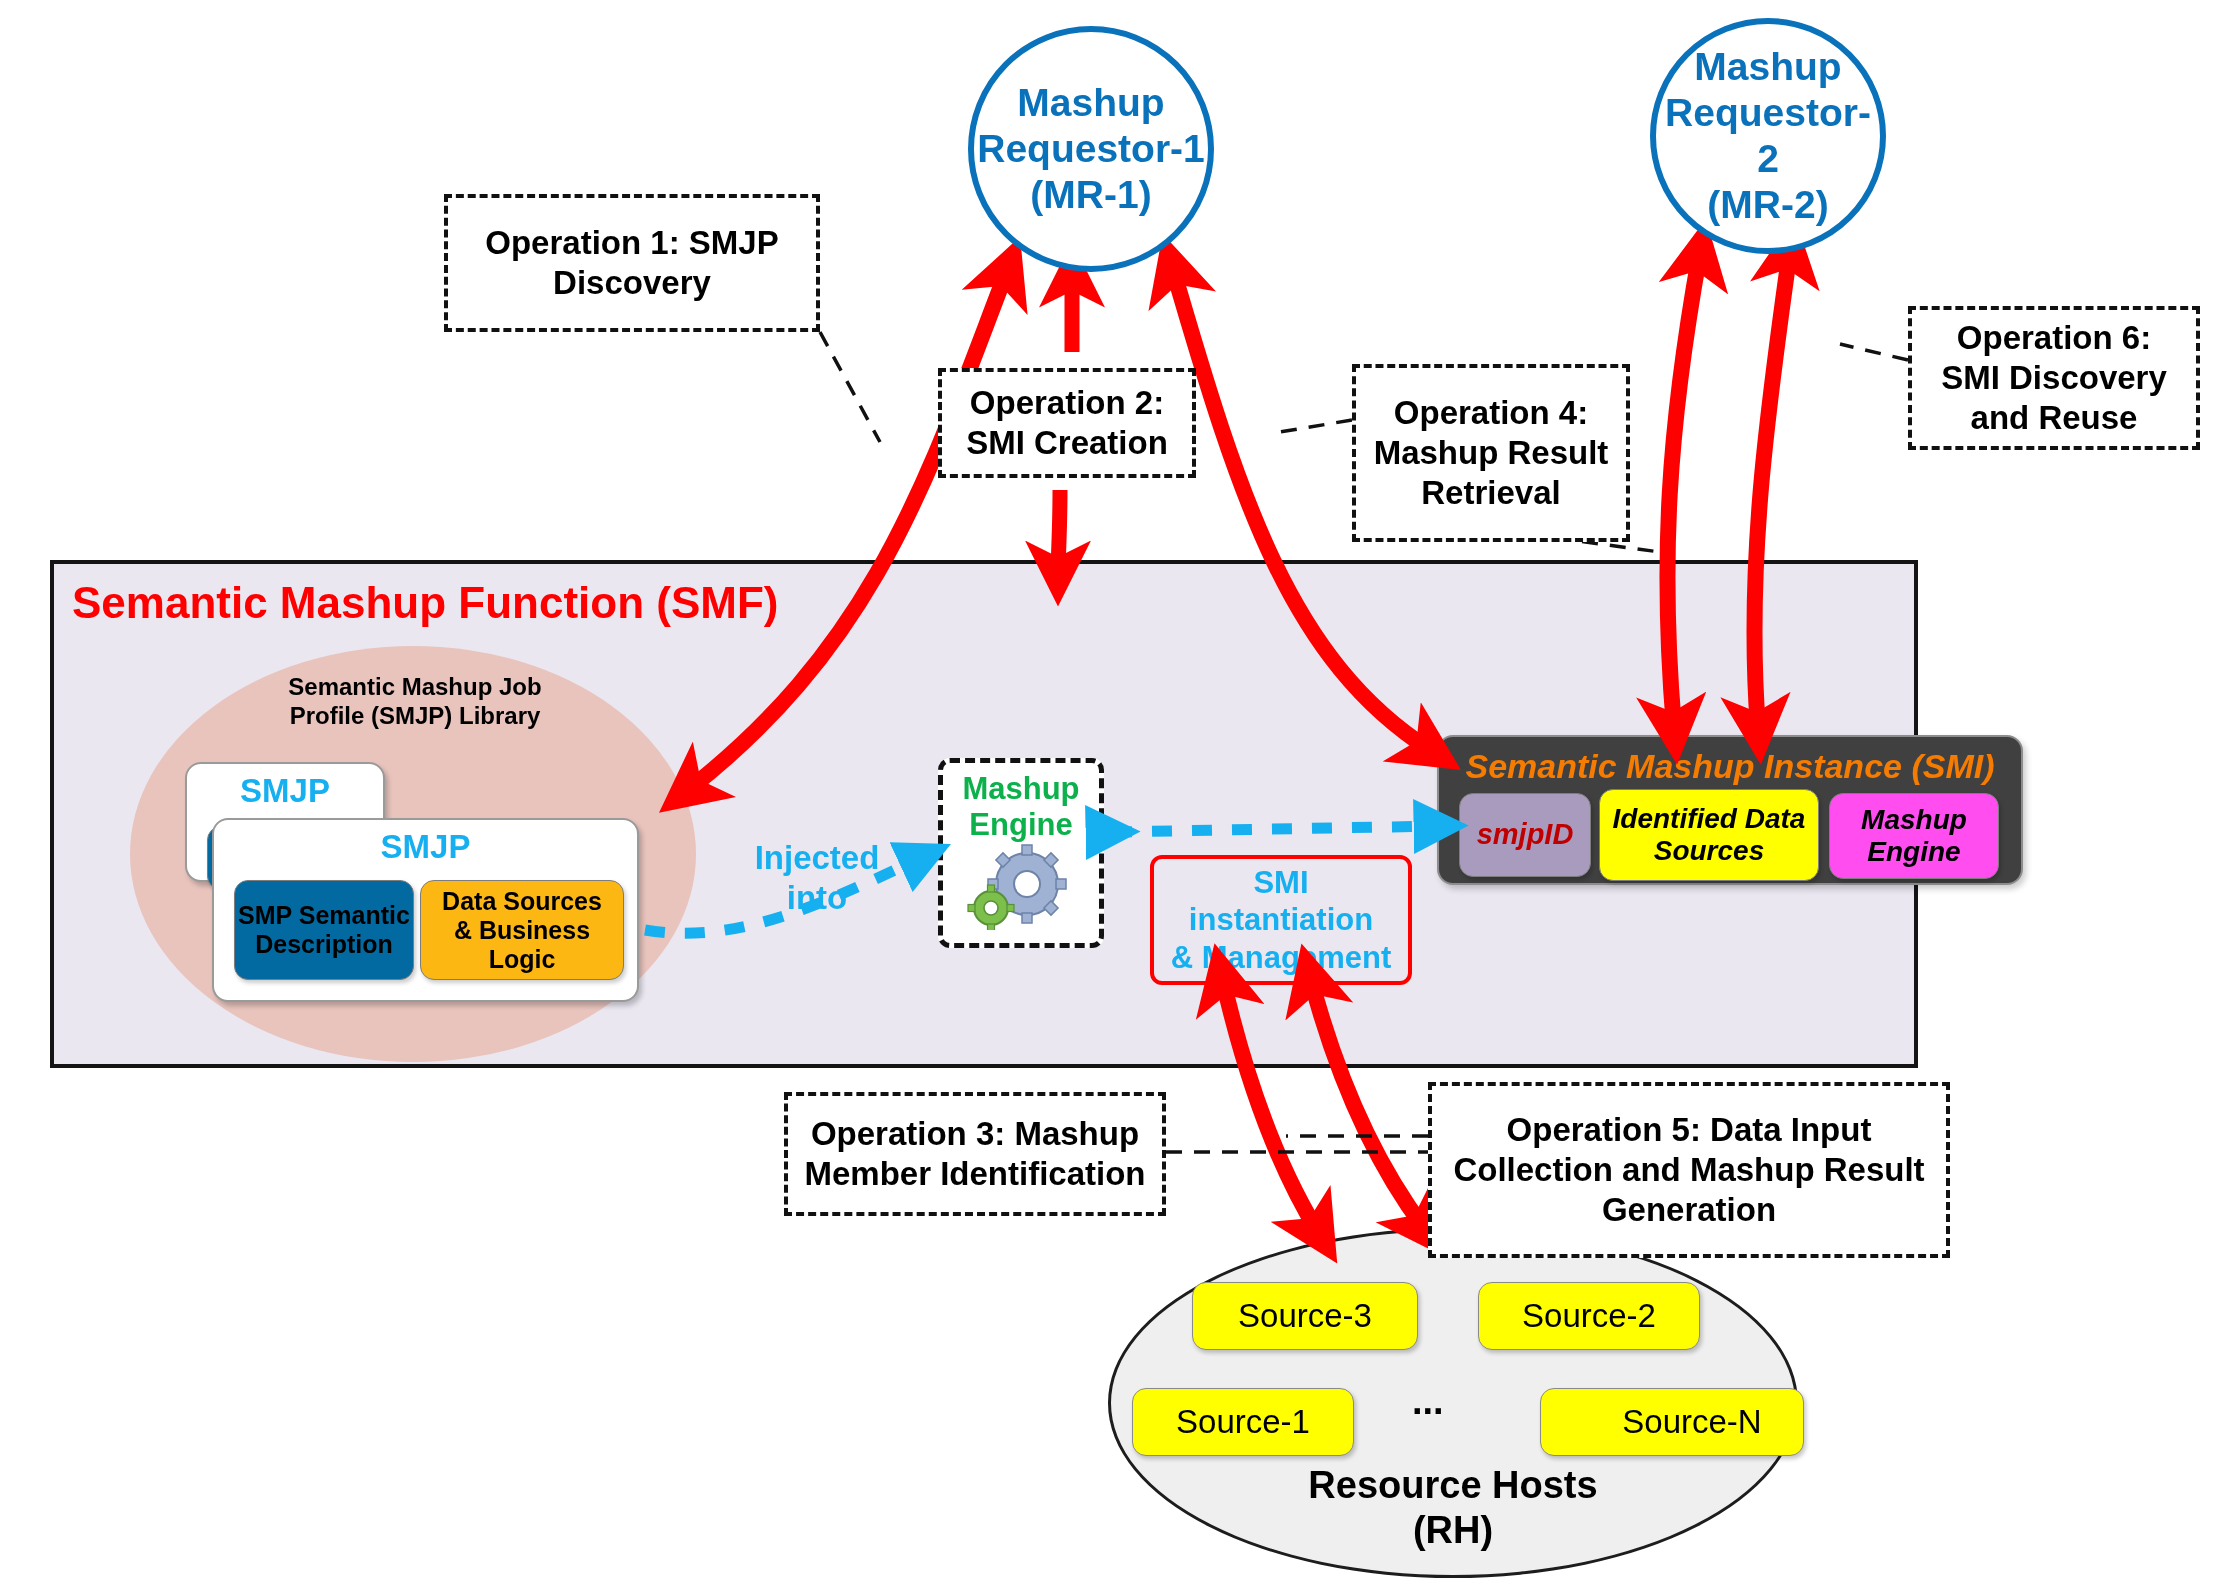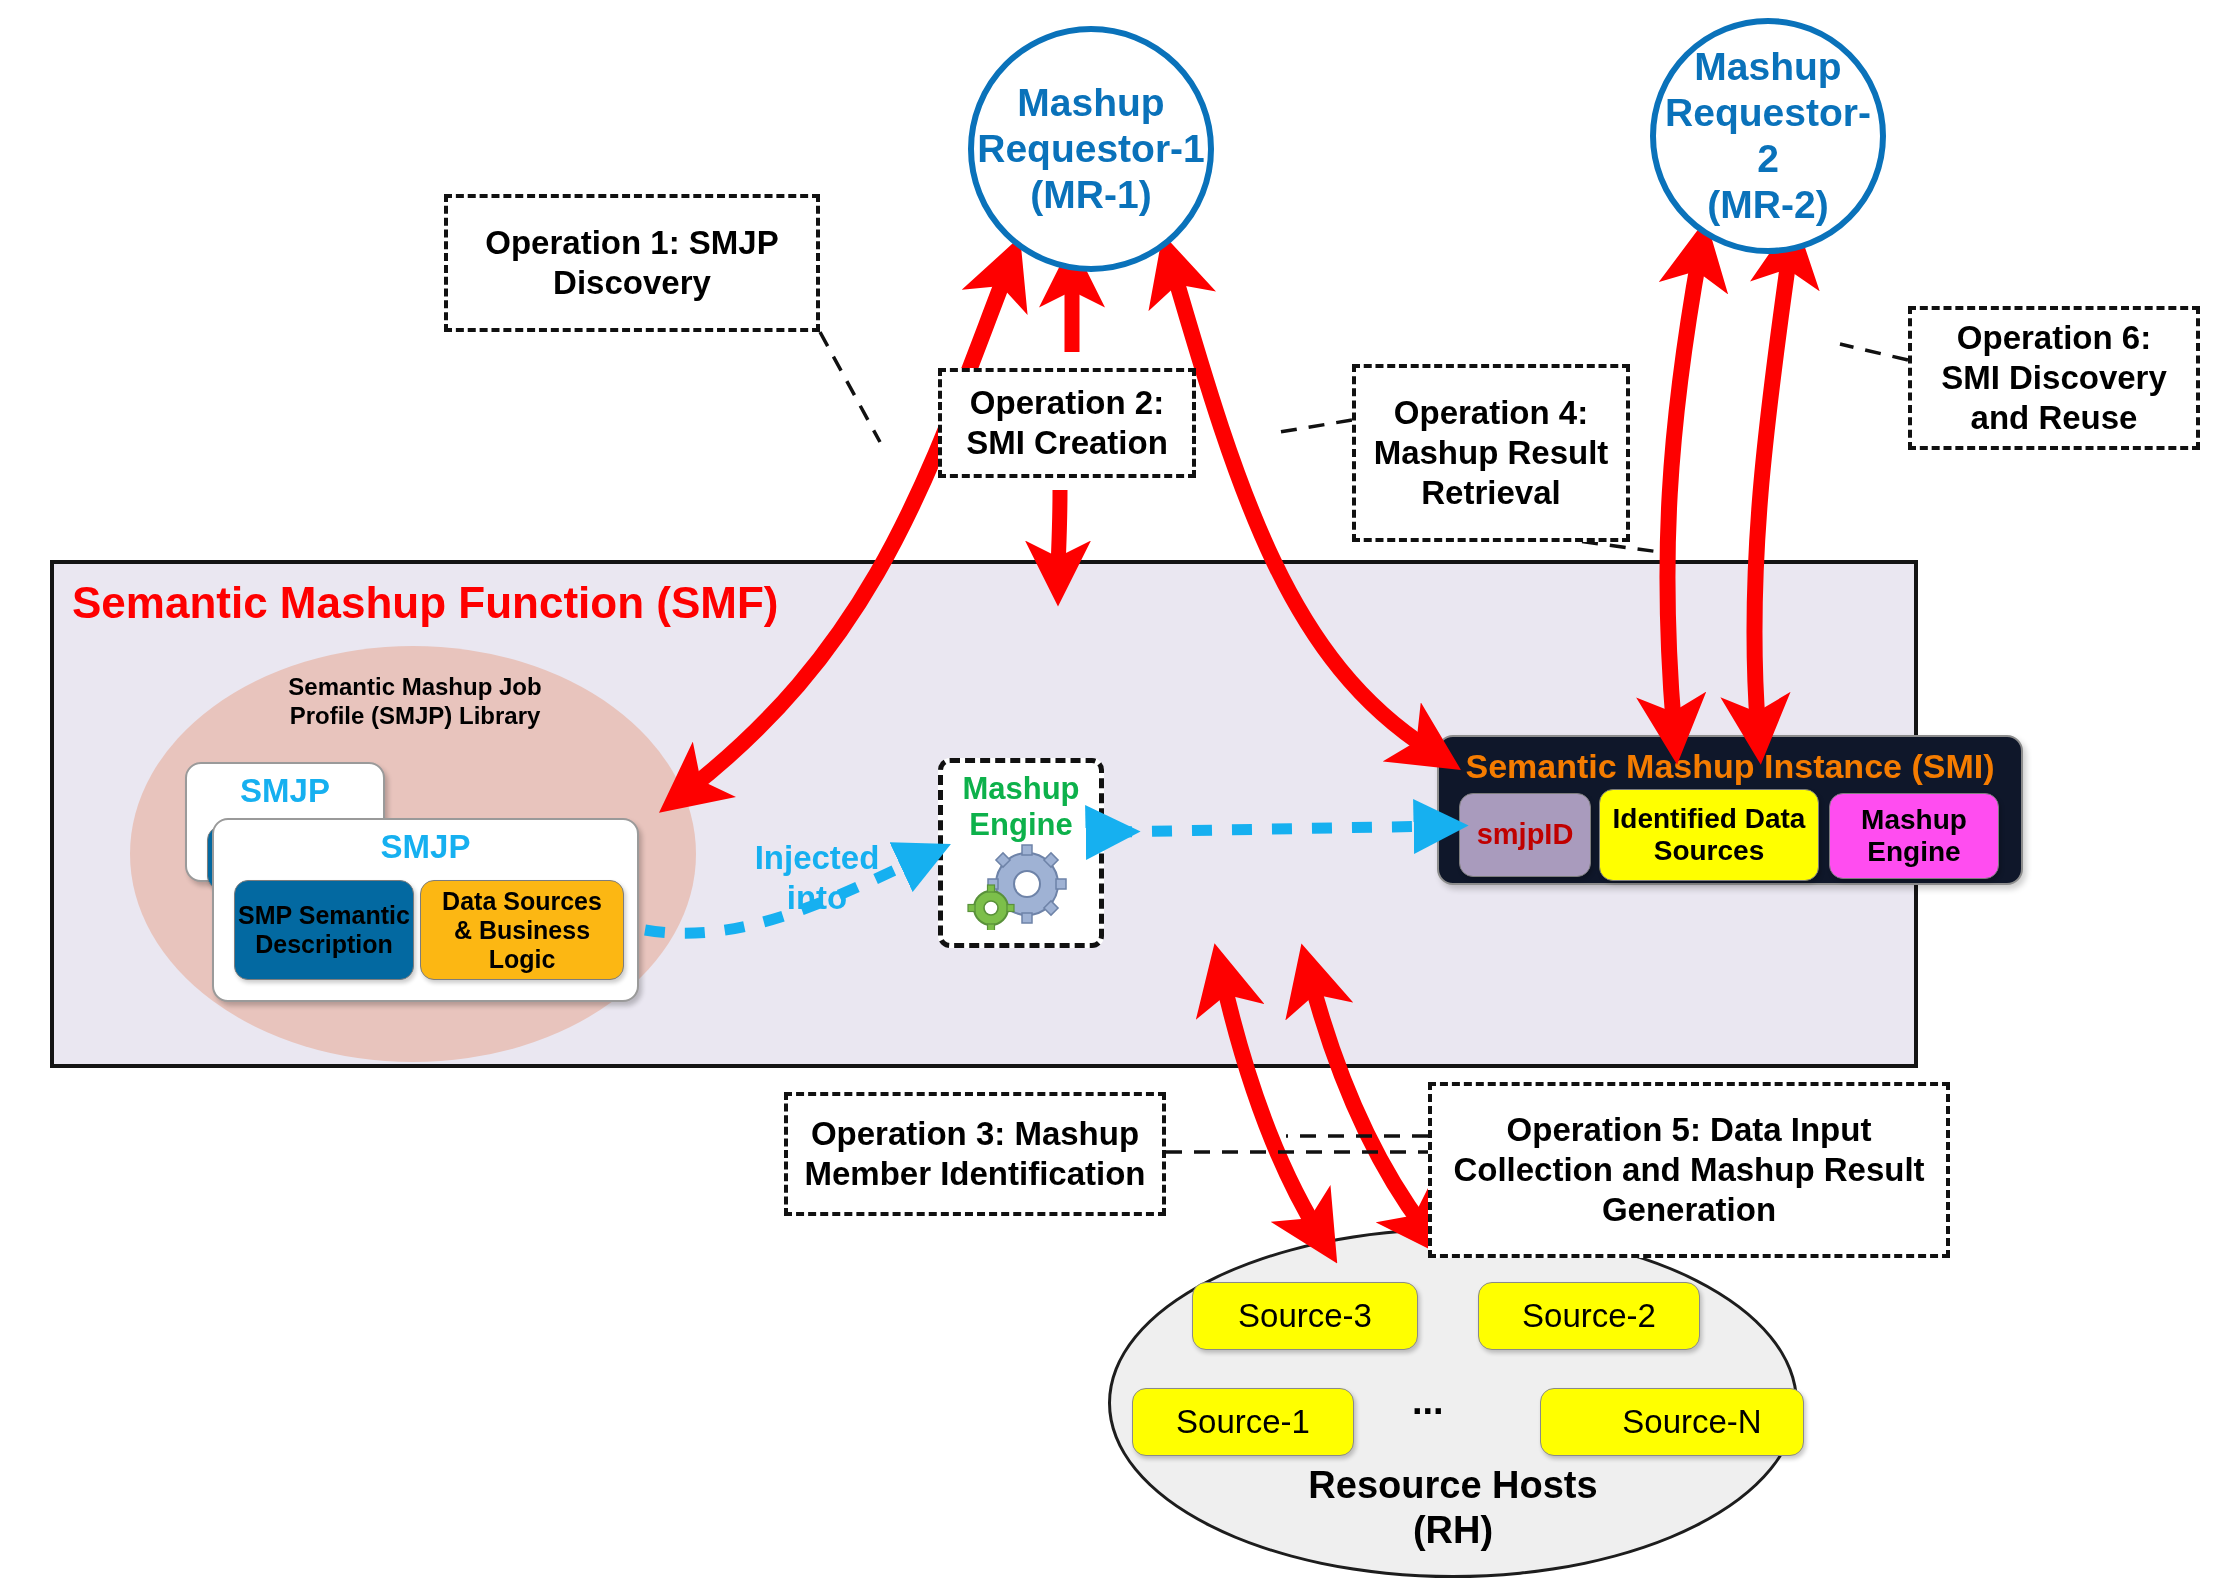--- a/index.html
+++ b/index.html
@@ -76,22 +76,22 @@
 
   
   #smi-inst{
     background:#eae7f1;border:4px solid #fe0000;border-radius:12px;
     display:flex;align-items:center;justify-content:center;text-align:center;
     color:#16b0f0;font-weight:bold;font-size:31px;line-height:1.2;z-index:20;
   }
 
   
   #smi-panel{
-    background:#0f172a;border:2px solid #8d8d8d;border-radius:16px;
-    box-shadow:3px 4px 6px rgba(0,0,0,.2);z-index:16;
+    background:#404040;border:2px solid #8d8d8d;border-radius:16px;
+    box-shadow:3px 4px 6px rgba(0,0,0,.2);z-index:16;font-style:italic;
   }
   #smi-title{
     position:absolute;left:0;right:0;top:10px;text-align:center;
     color:#f57c00;font-weight:bold;font-size:34px;
   }
 
   
   #rh-ellipse{
     background:#efefef;border:3px solid #1d1d1d;border-radius:50%;z-index:10;
   }
@@ -181,20 +181,27 @@
         </g>
       </svg>
     </span>
   </div>
 
   <div id="injected-label" class="abs" style="left:722px;top:838px;width:190px;">
     <div>Injected</div>
     <div>into</div>
   </div>
 
+  <div id="smi-inst" class="abs" style="left:1150px;top:855px;width:262px;height:130px;">
+    <div>
+      <div>SMI</div>
+      <div>instantiation</div>
+      <div>&amp; Management</div>
+    </div>
+  </div>
 
   <div id="smi-panel" class="abs" style="left:1437px;top:735px;width:586px;height:150px;">
     <div id="smi-title">Semantic Mashup Instance (SMI)</div>
     <div class="chip" style="left:20px;top:56px;width:130px;height:82px;background:#a99bbd;">
       <span style="color:#c00000;font-size:29px;">smjpID</span>
     </div>
     <div class="chip" style="left:160px;top:52px;width:218px;height:90px;background:#ffff00;font-size:28px;">
       <div>
         <div>Identified Data</div>
         <div>Sources</div>

